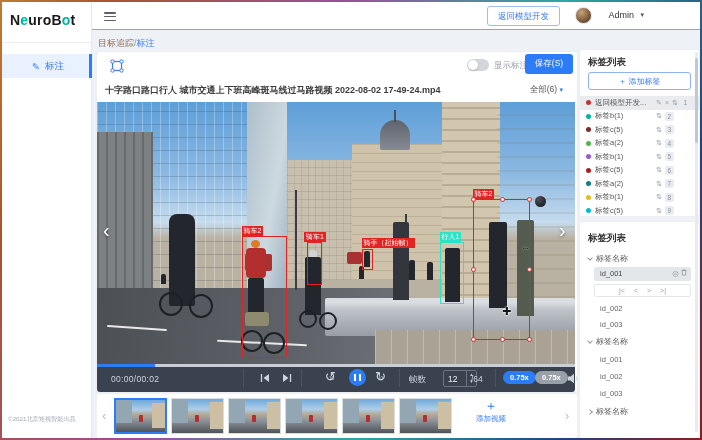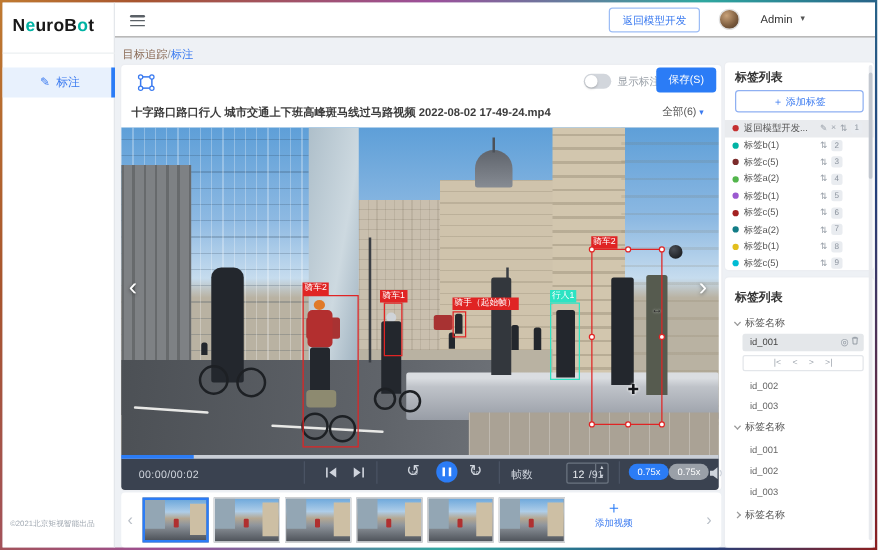--- a/index.html
+++ b/index.html
@@ -77,21 +77,21 @@
   .skipwrap{position:absolute;width:14px;height:16px;cursor:pointer;}
   .skipwrap .g{position:absolute;left:0;top:-1px;font-size:13px;color:#cfd4dc;}
   .skipwrap .n{position:absolute;left:4px;top:6px;font-size:4.5px;color:#cfd4dc;}
   .pausebtn{position:absolute;width:17px;height:17px;border-radius:50%;background:#2b7cf6;cursor:pointer;}
   .pausebtn span{position:absolute;top:5px;width:2px;height:7px;background:#fff;}
   .frame-label{position:absolute;font-size:8.5px;top:10px;}
   .stepper{position:absolute;top:6px;width:34px;height:17px;border:1px solid #6b7480;border-radius:2px;}
   .stepper .val{position:absolute;left:4px;top:3px;font-size:8.5px;color:#eef1f5;}
   .stepper .arrows{position:absolute;right:0;top:0;width:10px;height:100%;border-left:1px solid #6b7480;font-size:5px;color:#cfd4dc;text-align:center;line-height:7px;cursor:pointer;}
   .ftotal{position:absolute;top:10px;font-size:8.5px;}
-  .pill{position:absolute;top:7px;height:13px;border-radius:7px;font-size:7.5px;line-height:13px;padding:0 7px;cursor:pointer;}
+  .pill{position:absolute;top:7px;height:13px;border-radius:7px;font-size:7.5px;line-height:13px;padding:0 7px;cursor:pointer;font-weight:bold;}
   .pill.blue{background:#2b7cf6;color:#fff;}
   .pill.gray{background:#9aa0a8;color:#fff;}
   
   .thumbs{left:95px;top:392px;width:480px;height:44px;background:#fff;border-radius:3px;}
   .tchev{position:absolute;top:14px;font-size:13px;color:#b9bfc7;cursor:pointer;}
   .thumb{position:absolute;top:4px;width:53px;height:36px;border:1px solid #d9dde2;overflow:hidden;cursor:pointer;background:#888;}
   .thumb.sel{border:2px solid #2b7cf6;}
   .mini{position:absolute;inset:0;background:linear-gradient(180deg,#6fa9dc 0%,#aecde8 30%,#b4a893 46%,#8f959c 62%,#4f545b 100%);}
   .mini::before{content:"";position:absolute;left:0;top:0;width:32%;height:72%;background:#93a6b4;}
   .mini::after{content:"";position:absolute;right:0;top:8%;width:26%;height:80%;background:#cdbfa4;}
@@ -271,25 +271,25 @@
       <div class="pausebtn" style="left:252px;top:5px;">
             <span style="left:5px;"></span>
             <span style="left:9.5px;"></span>
           </div>
       <div class="skipwrap" style="left:278px;top:6px;">
             <span class="g">↻</span>
             <span class="n" style="left:3px;">10</span>
           </div>
       <div class="cdiv" style="left:302px;"></div>
       <div class="frame-label" style="left:312px;">帧数</div>
-      <div class="stepper" style="left:356px;text-decoration:underline;">
+      <div class="stepper" style="left:346px;text-decoration:underline;">
         <span class="val">12</span>
         <span class="arrows">▴<br>▾</span>
       </div>
-      <div class="ftotal" style="left:374px;">/91</div>
+      <div class="ftotal" style="left:374px;">/64</div>
       <div class="cdiv" style="left:398px;"></div>
       <div class="pill blue" style="left:406px;">0.75x</div>
       <div class="pill gray" style="left:438px;">0.75x</div>
       <svg class="cicon" style="left:472px;left:470px;top:9px;" width="13" height="11" viewBox="0 0 13 11">
             <path d="M1 3.5h2.5L7 .8v9.4L3.5 7.5H1z" fill="#cfd4dc"></path>
             <path d="M9 3.2q2.2 2.3 0 4.6" stroke="#cfd4dc" stroke-width="1" fill="none"></path>
           </svg>
     </div>
   </section>
 

